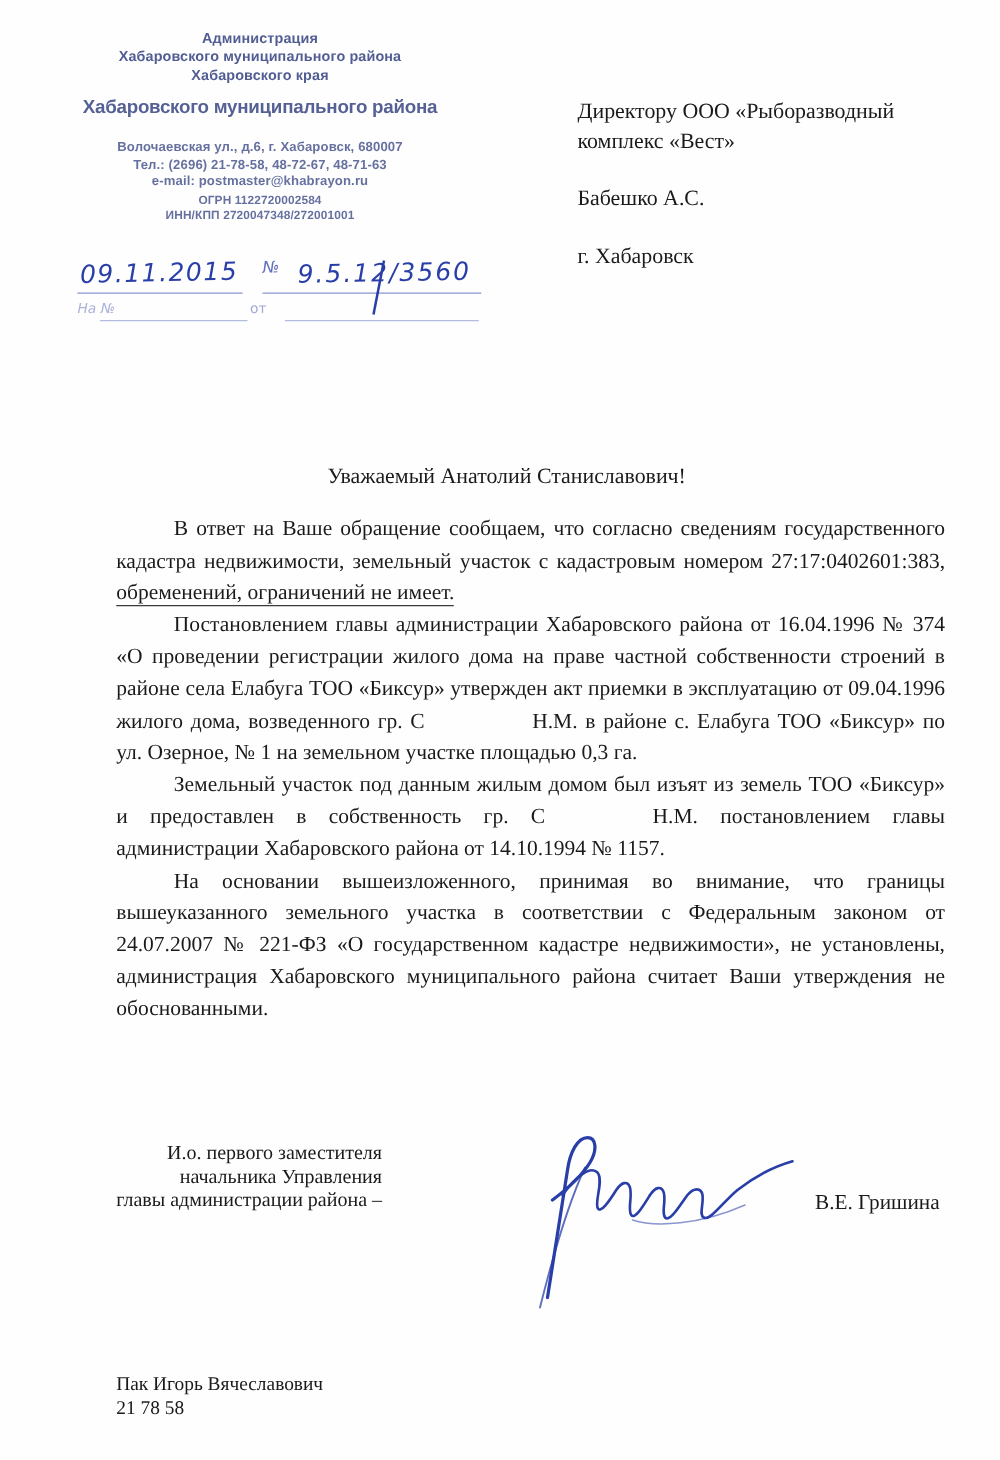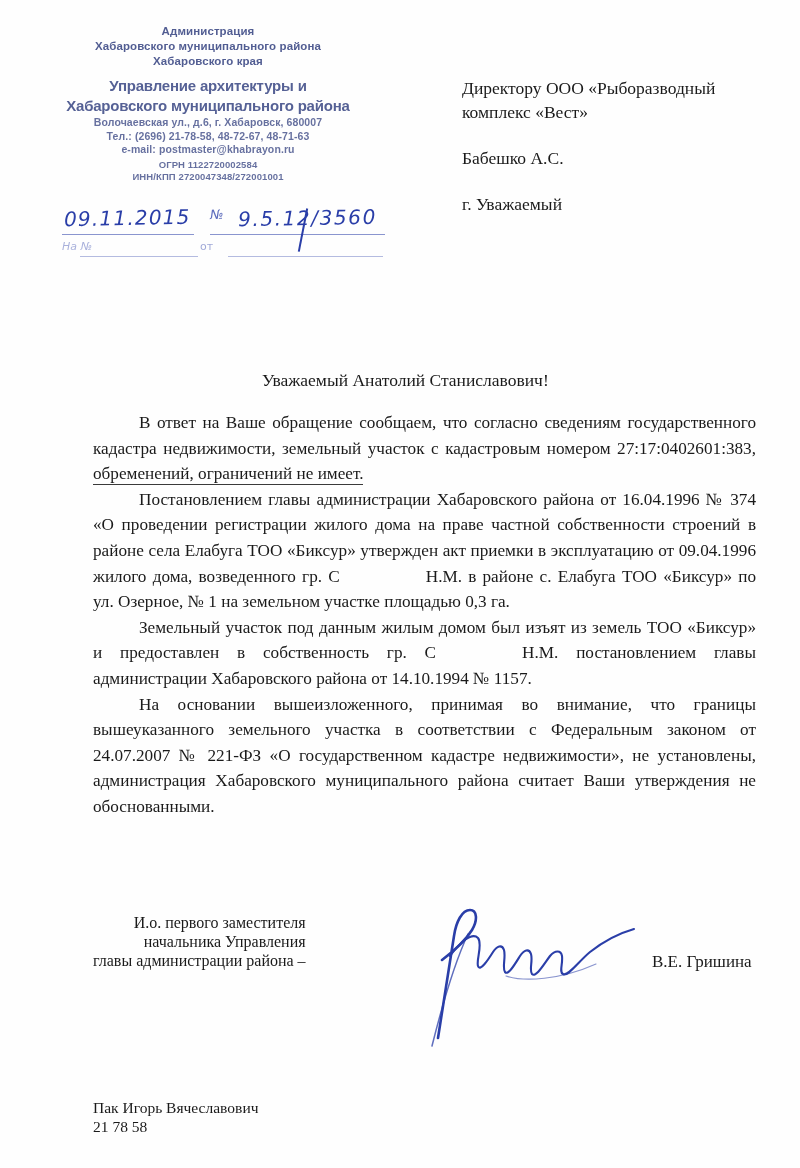--- a/index.html
+++ b/index.html
@@ -40,21 +40,21 @@
   .lh-dept {
     margin-top: 7px;
     font-size: 15px;
     font-weight: bold;
     line-height: 20px;
     opacity: 0.8;
     filter: blur(0.35px);
     letter-spacing: -0.2px;
   }
   .lh-contact {
-    margin-top: 0;
+    margin-top: 16px;
     font-size: 10.5px;
     font-weight: bold;
     line-height: 13.5px;
     opacity: 0.72;
     filter: blur(0.45px);
   }
   .lh-reg {
     margin-top: 2px;
     font-size: 9.5px;
     font-weight: bold;
@@ -227,21 +227,20 @@
 
 <div class="page">
 
   <div class="letterhead">
     <div class="lh-admin">
       <div>Администрация</div>
       <div>Хабаровского муниципального района</div>
       <div>Хабаровского края</div>
     </div>
     <div class="lh-dept">
-      <div>Управление архитектуры и</div>
       <div>Хабаровского муниципального района</div>
     </div>
     <div class="lh-contact">
       <div>Волочаевская ул., д.6, г. Хабаровск, 680007</div>
       <div>Тел.: (2696) 21-78-58, 48-72-67, 48-71-63</div>
       <div>e-mail: postmaster@khabrayon.ru</div>
     </div>
     <div class="lh-reg">
       <div>ОГРН 1122720002584</div>
       <div>ИНН/КПП 2720047348/272001001</div>
@@ -260,21 +259,21 @@
     <span class="hw-na">На №</span>
     <span class="hw-ot">от</span>
   </div>
 
   <div class="addressee">
     <div>Директору ООО «Рыборазводный</div>
     <div>комплекс «Вест»</div>
     <div class="line-gap"></div>
     <div>Бабешко А.С.</div>
     <div class="line-gap"></div>
-    <div>г. Уважаемый</div>
+    <div>г. Хабаровск</div>
   </div>
 
 
   <div class="salutation">Уважаемый Анатолий Станиславович!</div>
 
   <div class="body">
     <p><span>В ответ на Ваше обращение сообщаем, что согласно сведениям государственного кадастра недвижимости, земельный участок с кадастровым номером 27:17:0402601:383, </span><span class="ul-fragment">обременений, ограничений не имеет.</span></p>
     <p><span>Постановлением главы администрации Хабаровского района от 16.04.1996 № 374 «О проведении регистрации жилого дома на праве частной собственности строений в районе села Елабуга ТОО «Биксур» утвержден акт приемки в эксплуатацию от 09.04.1996 жилого дома, возведенного гр. С</span><span class="redact"></span><span>Н.М. в районе с. Елабуга ТОО «Биксур» по ул. Озерное, № 1 на земельном участке площадью 0,3 га.</span></p>
     <p><span>Земельный участок под данным жилым домом был изъят из земель ТОО «Биксур» и предоставлен в собственность гр. С</span><span class="redact"></span><span>Н.М. постановлением главы администрации Хабаровского района от 14.10.1994 № 1157.</span></p>
     <p>На основании вышеизложенного, принимая во внимание, что границы вышеуказанного земельного участка в соответствии с Федеральным законом от 24.07.2007 № 221-ФЗ «О государственном кадастре недвижимости», не установлены, администрация Хабаровского муниципального района считает Ваши утверждения не обоснованными.</p>

